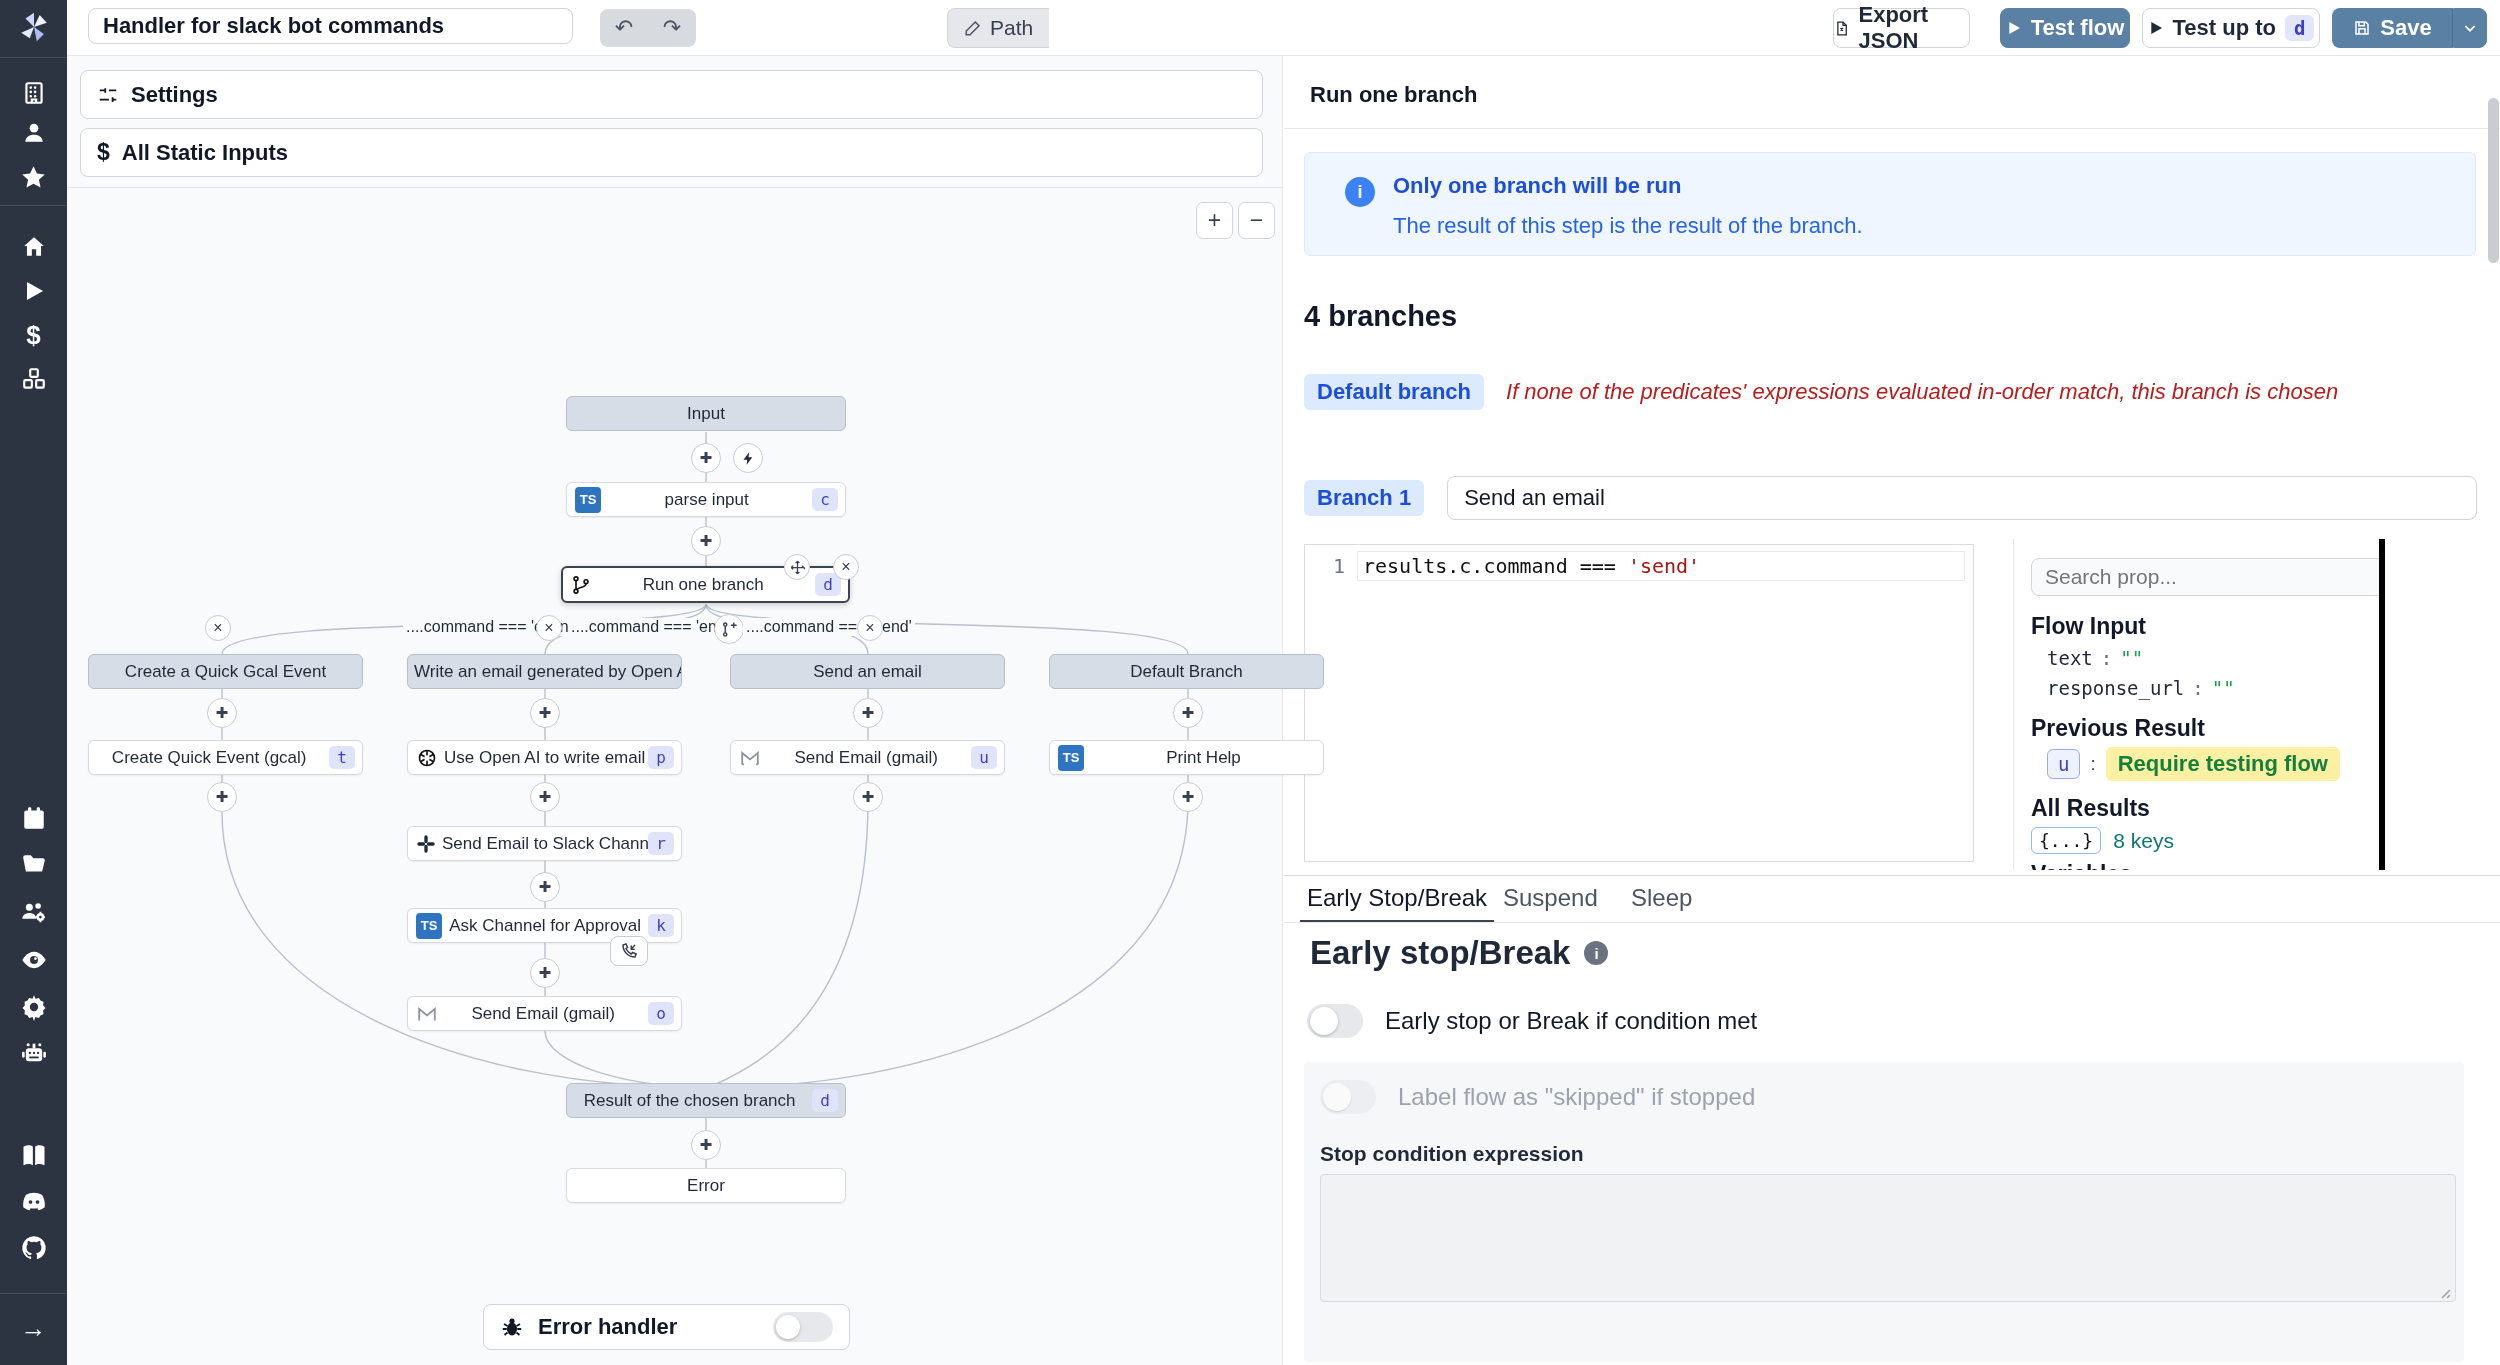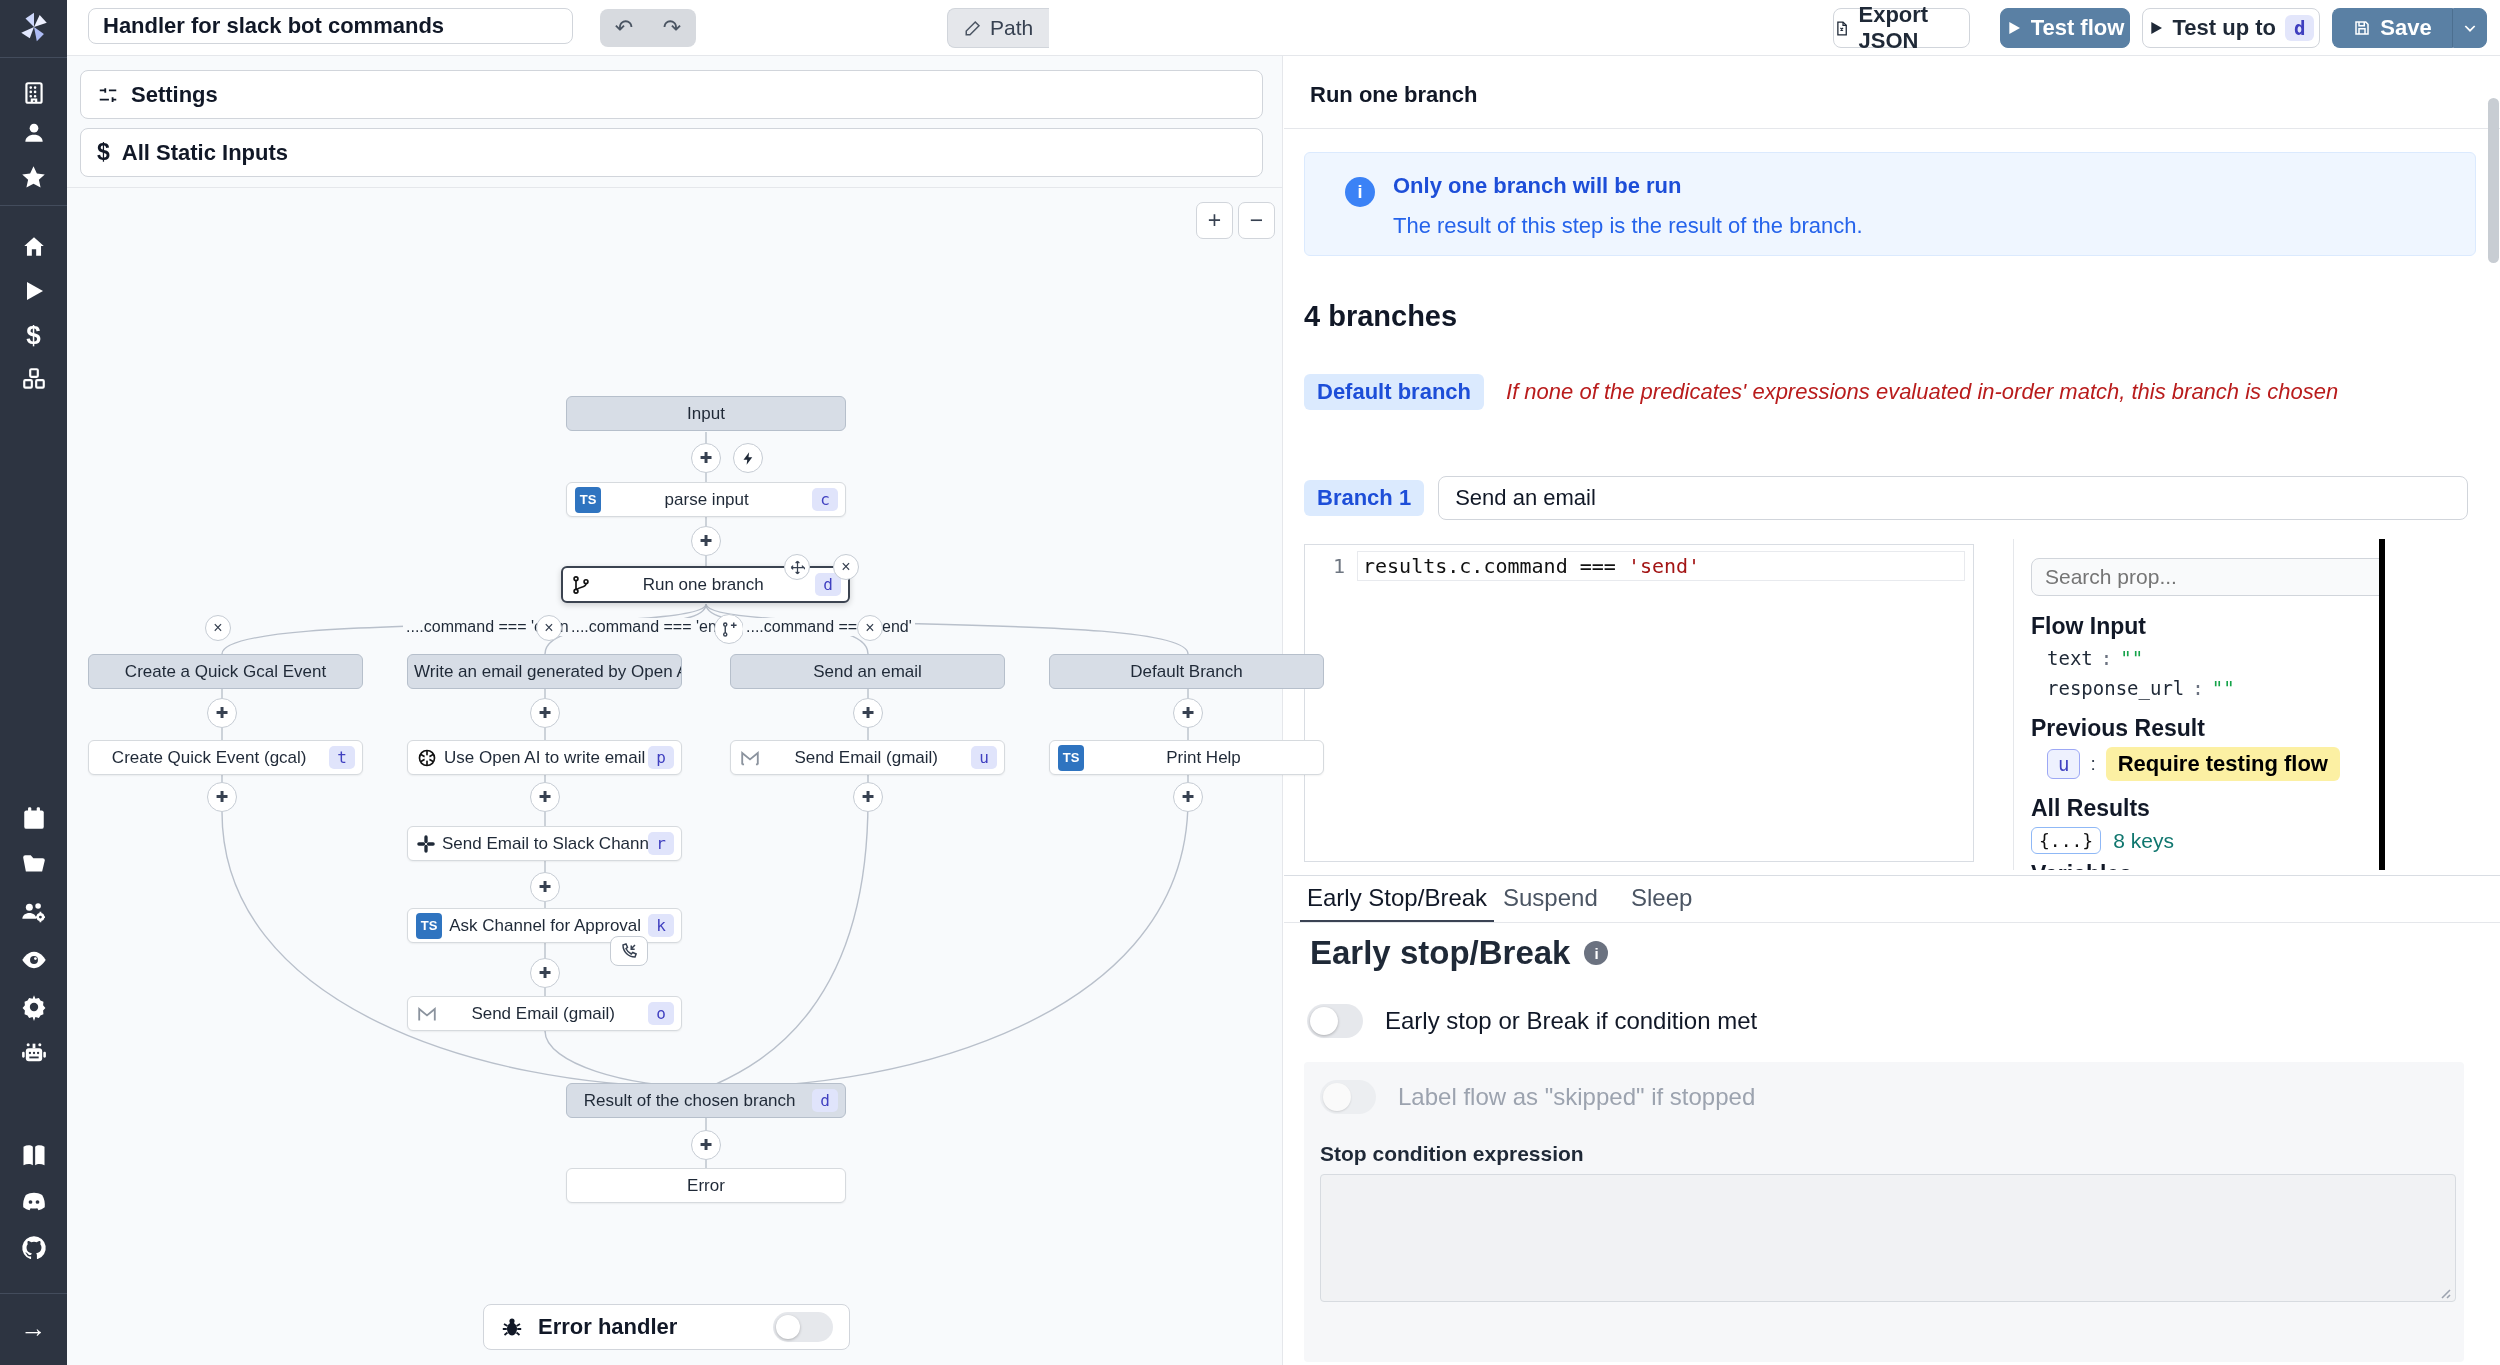--- a/index.html
+++ b/index.html
@@ -56,36 +56,36 @@
   #rpanel { position:absolute; left:1284px; top:56px; width:1216px; height:1309px; background:#fff; }
   #rp-header { position:absolute; left:26px; top:26px; font-size:22px; font-weight:bold; }
   #rp-hdiv { position:absolute; left:0; top:72px; width:1216px; height:1px; background:#e5e7eb; }
   #info-box { position:absolute; left:20px; top:96px; width:1172px; height:104px; background:#eff6ff; border:1px solid #dbeafe; border-radius:6px; }
   #info-title { position:absolute; left:88px; top:20px; color:#1d4ed8; font-size:22px; font-weight:bold; }
   #info-sub { position:absolute; left:88px; top:60px; color:#2563eb; font-size:22px; }
   #branches-h { position:absolute; left:20px; top:244px; font-size:29px; font-weight:bold; color:#111827; }
   .blue-chip { background:#dbeafe; color:#1d4ed8; border-radius:6px; padding:5px 13px; font-size:22px; font-weight:bold; white-space:nowrap; }
   #default-row { position:absolute; left:20px; top:318px; display:flex; align-items:center; gap:22px; }
   #default-desc { font-style:italic; font-size:22px; color:#b91c1c; }
-  #branch1-row { position:absolute; left:20px; top:420px; display:flex; align-items:center; gap:14px; }
+  #branch1-row { position:absolute; left:20px; top:420px; display:flex; align-items:center; gap:23px; }
   #branch1-input { width:1030px; height:44px; border:1px solid #d1d5db; border-radius:8px; padding:0 16px; font-size:22px; color:#111827; }
 
   #editor { position:absolute; left:20px; top:488px; width:670px; height:318px; background:#fff; border:1px solid #d9dde3; }
   #editor .curline { position:absolute; left:52px; top:6px; right:8px; height:30px; border:1px solid #e8eaee; }
   #editor .lineno { position:absolute; left:0; top:9px; width:40px; text-align:right; color:#6e7681; font-size:20px; }
   #editor .code { position:absolute; left:58px; top:9px; font-size:20px; color:#111; white-space:pre; }
   #editor .str { color:#a31515; }
 
   #props { position:absolute; left:729px; top:483px; width:372px; height:331px; border-left:1px solid #e5e7eb; border-right:6px solid #000000; overflow:hidden; }
   #prop-search { position:absolute; left:17px; top:19px; width:432px; height:38px; background:#f9fafb; border:1px solid #d1d5db; border-radius:8px; padding:0 13px; font-size:21px; color:#374151; }
   .prop-h { position:absolute; left:17px; font-size:23px; font-weight:bold; color:#111827; }
   .prop-row { position:absolute; left:33px; font-size:19px; color:#1f2937; display:flex; align-items:center; gap:8px; }
   .qq { color:#16a34a; }
   .u-badge { background:#eef1fe; border:1px solid #9da8f5; color:#4040c0; border-radius:6px; padding:3px 10px; font-size:19px; }
-  .yellow-chip { background:#fcf0a3; color:#000000; border-radius:6px; padding:4px 12px; font-size:22px; font-weight:bold; }
+  .yellow-chip { background:#fcf0a3; color:#15803d; border-radius:6px; padding:4px 12px; font-size:22px; font-weight:bold; }
   .keys-badge { background:#fff; border:1px solid #8fb8f6; border-radius:6px; padding:2px 7px; font-size:18px; color:#111; }
   .gray-txt { color:#0f766e; font-size:21px; }
   #rp-scroll { position:absolute; left:1204px; top:42px; width:11px; height:165px; background:#c8cdd3; border-radius:6px; }
 
   
   #bpanel { position:absolute; left:0; top:819px; width:1216px; height:490px; background:#fff; border-top:1px solid #d9dde3; z-index:5; }
   .tab { position:absolute; top:8px; font-size:24px; color:#4b5563; cursor:pointer; }
   .tab.active { color:#111827; font-weight:normal; }
   #tab-underline { position:absolute; left:16px; top:44px; width:194px; height:3px; background:#3b4354; }
   #tabs-border { position:absolute; left:0; top:46px; width:1216px; height:1px; background:#e5e7eb; }

